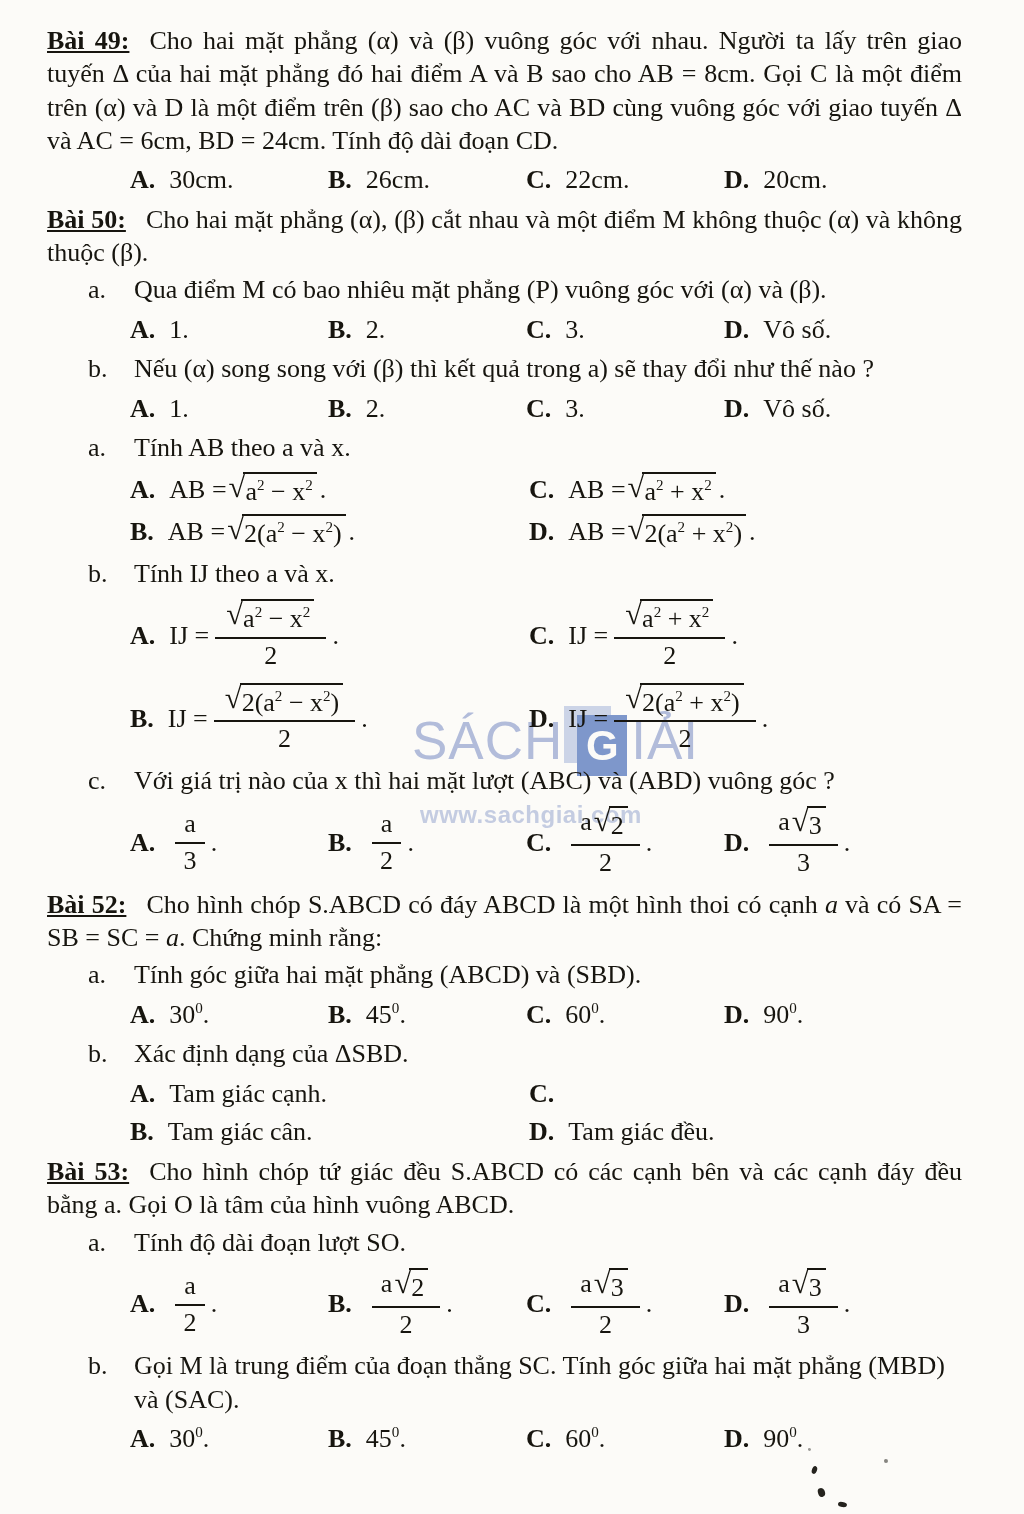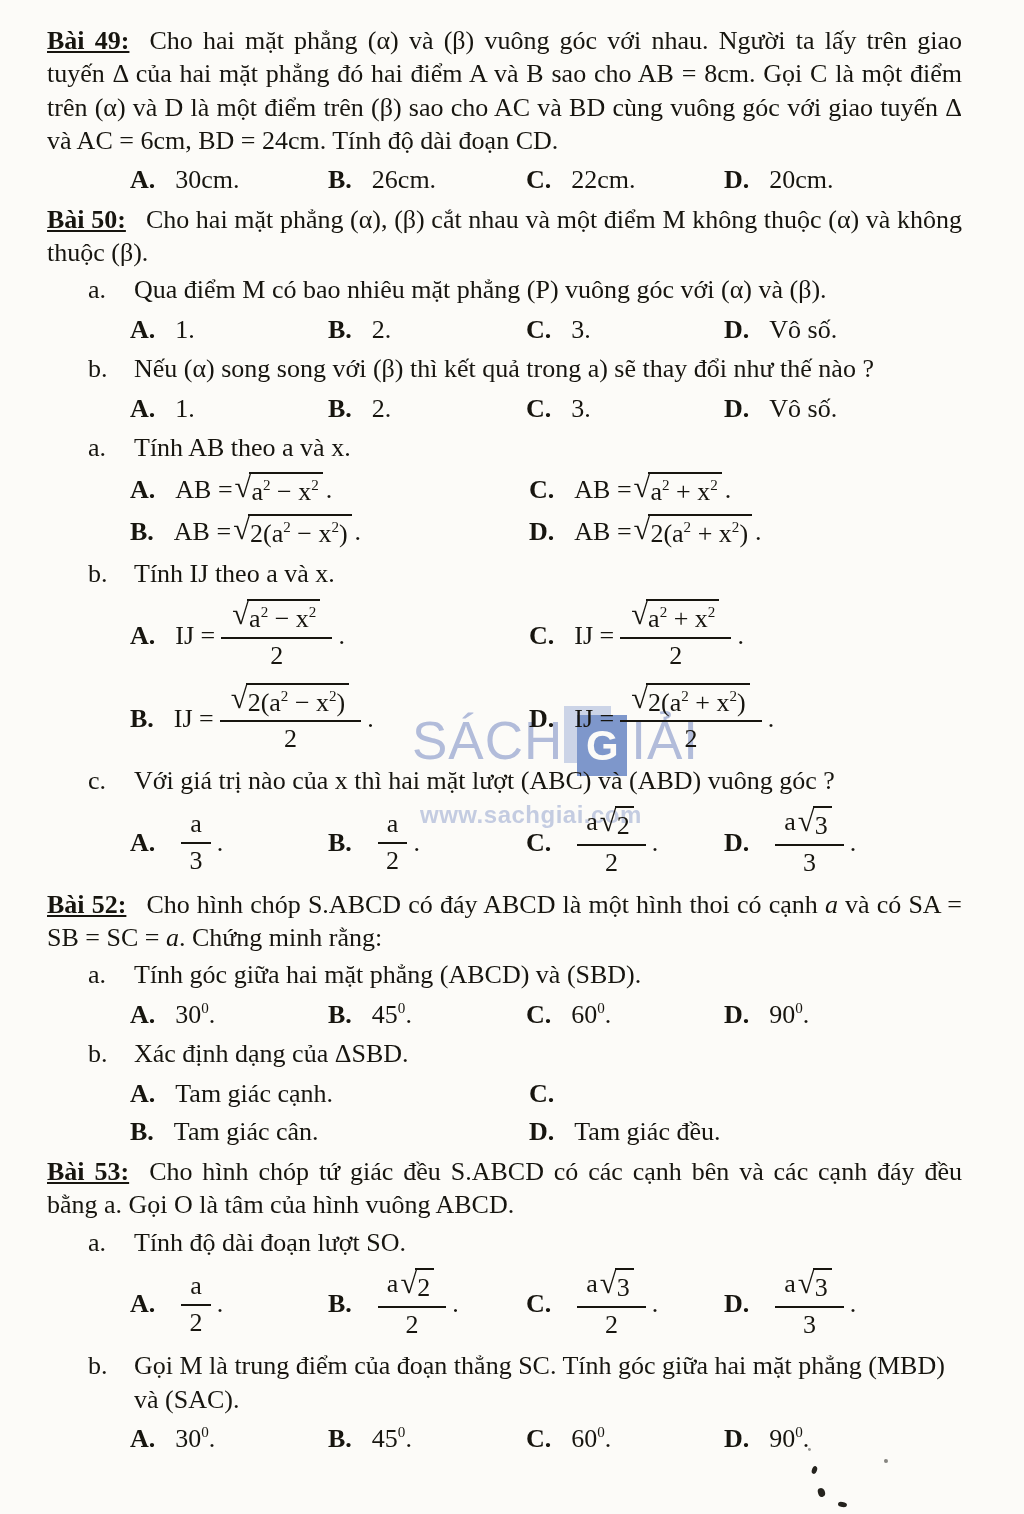--- a/index.html
+++ b/index.html
@@ -17,21 +17,21 @@
   .it{font-style:italic;}
   .item{display:flex;margin:4px 0 2px 41px;line-height:1.28;}
   .item-key{width:46px;flex:none;}
   .item-text{flex:1;}
   .answers{display:flex;align-items:center;margin:7px 0 7px 83px;line-height:1.22;}
   .answers.cols4 > .opt{flex:none;width:198px;}
   .answers.cols2 > .opt{flex:none;width:399px;}
   .answers > .opt:last-child{width:auto;}
   .opt{display:flex;align-items:center;white-space:nowrap;}
   .opt-key{font-weight:bold;margin-right:14px;}
-  .opt-body{display:inline-flex;align-items:center;margin-left:6px;}
+  .opt-body{display:inline-flex;align-items:center;}
   sup.sup{font-size:0.58em;line-height:0;vertical-align:super;}
   .sqrt{display:inline-flex;align-items:flex-start;margin:0 3px 0 2px;}
   .sqrt-sym{font-size:1.18em;line-height:1.02;margin-right:-2px;}
   .sqrt-body{border-top:2px solid #17150f;padding:2px 4px 0 2px;}
   .frac{display:inline-flex;flex-direction:column;align-items:stretch;text-align:center;margin:2px 6px;vertical-align:middle;}
   .frac .num{display:flex;justify-content:center;padding:0 9px 2px;}
   .frac .den{display:block;border-top:2px solid #17150f;padding-top:1px;}
   
   .watermark{position:absolute;left:412px;top:704px;z-index:1;font-family:"Liberation Sans", sans-serif;user-select:none;}
   .wm-row{display:flex;align-items:center;height:72px;}

